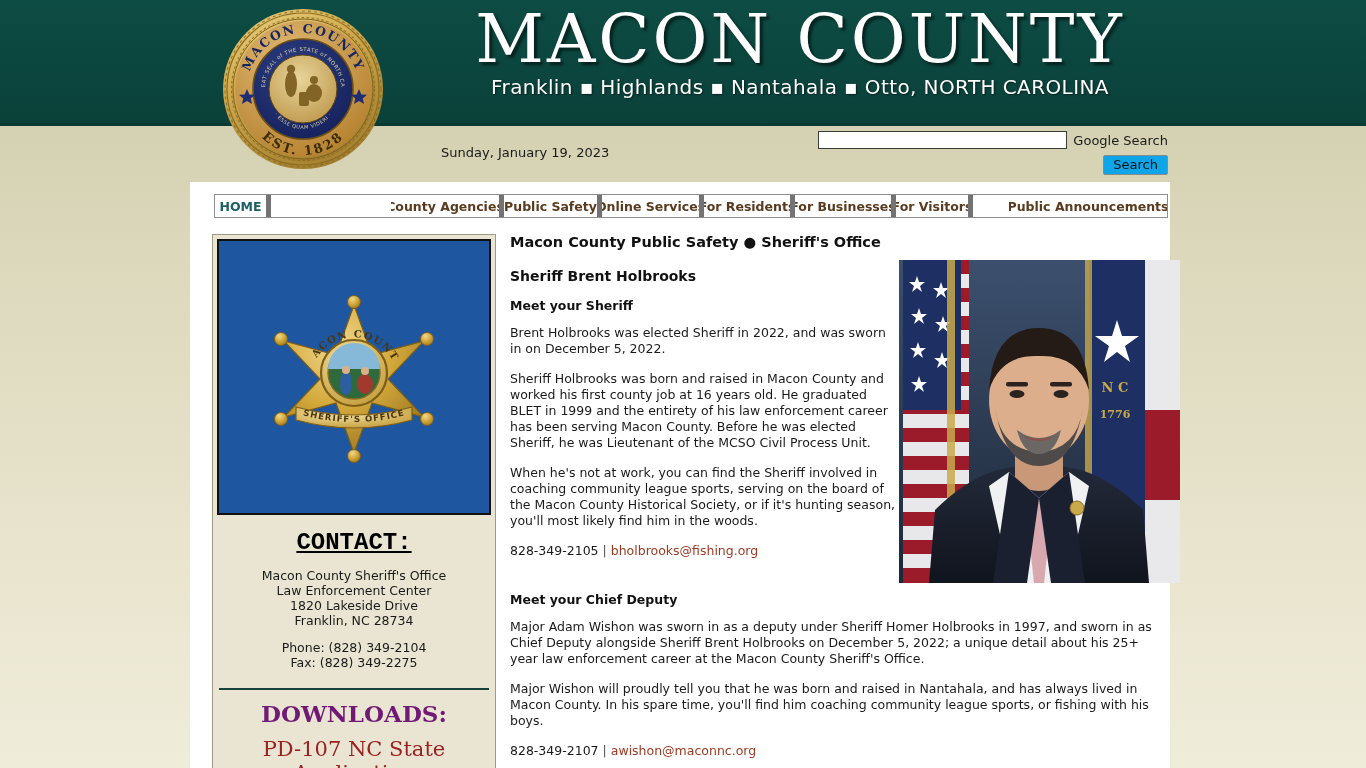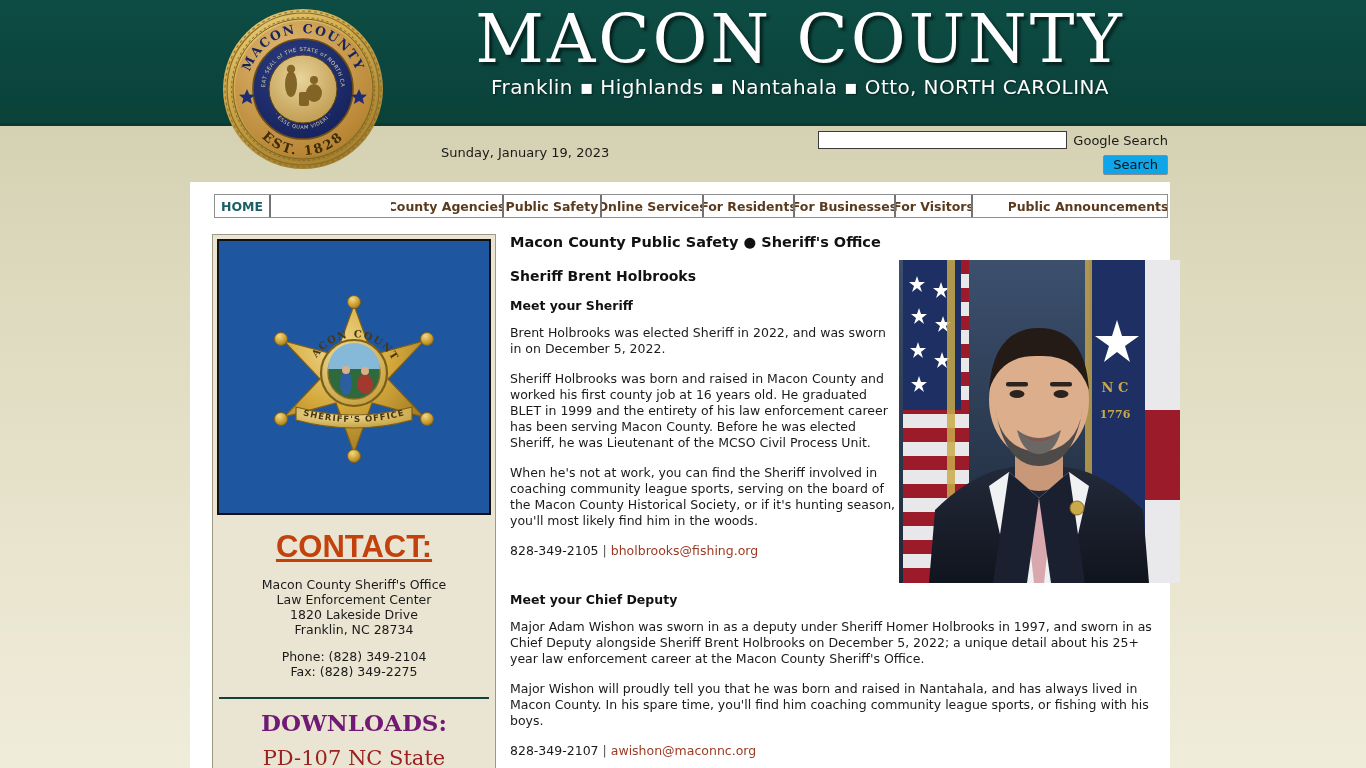--- a/index.html
+++ b/index.html
@@ -116,21 +116,21 @@
     border: 1px solid #8e8e8e;
     background: #ffffff;
     height: 24px;
   }
   .nav-item {
     display: flex; align-items: center; justify-content: center;
     padding: 0 6px;
     font-size: 12.5px;
     font-weight: bold;
     color: #5a3a1e;
-    border-right: 2px solid #737373;
+    border-right: 5px solid #737373;
     white-space: nowrap;
     cursor: pointer;
     overflow: hidden;
     font-family: "DejaVu Sans", sans-serif;
   }
   .nav-item:last-child { border-right: none; margin-left: 36px; }
   .nav-item.home { color: #1d5f66; padding: 0 8px; }
   .nav-w-home { width: 56px; }
   .nav-w-gov { width: 120px; margin-top: 40px; }
   .nav-w-agen { width: 113px; }
@@ -157,24 +157,24 @@
     border: 2px solid #111;
     background: #1e57a0;
     position: relative;
     overflow: hidden;
   }
   .contact-block {
     padding: 10px 8px 14px 8px;
     text-align: center;
   }
   .contact-head {
-    font-family: Liberation Sans, sans-serif;
-    font-size: 31px;
+    font-family: Liberation Mono, monospace;
+    font-size: 24px;
     font-weight: bold;
-    color: #c2410c;
+    color: #000000;
     text-decoration: underline;
     margin: 4px 0 12px 0;
   }
   .contact-line {
     font-size: 12.5px;
     color: #1a1a1a;
     line-height: 15px;
   }
   .contact-gap { height: 12px; }
   .divider {

